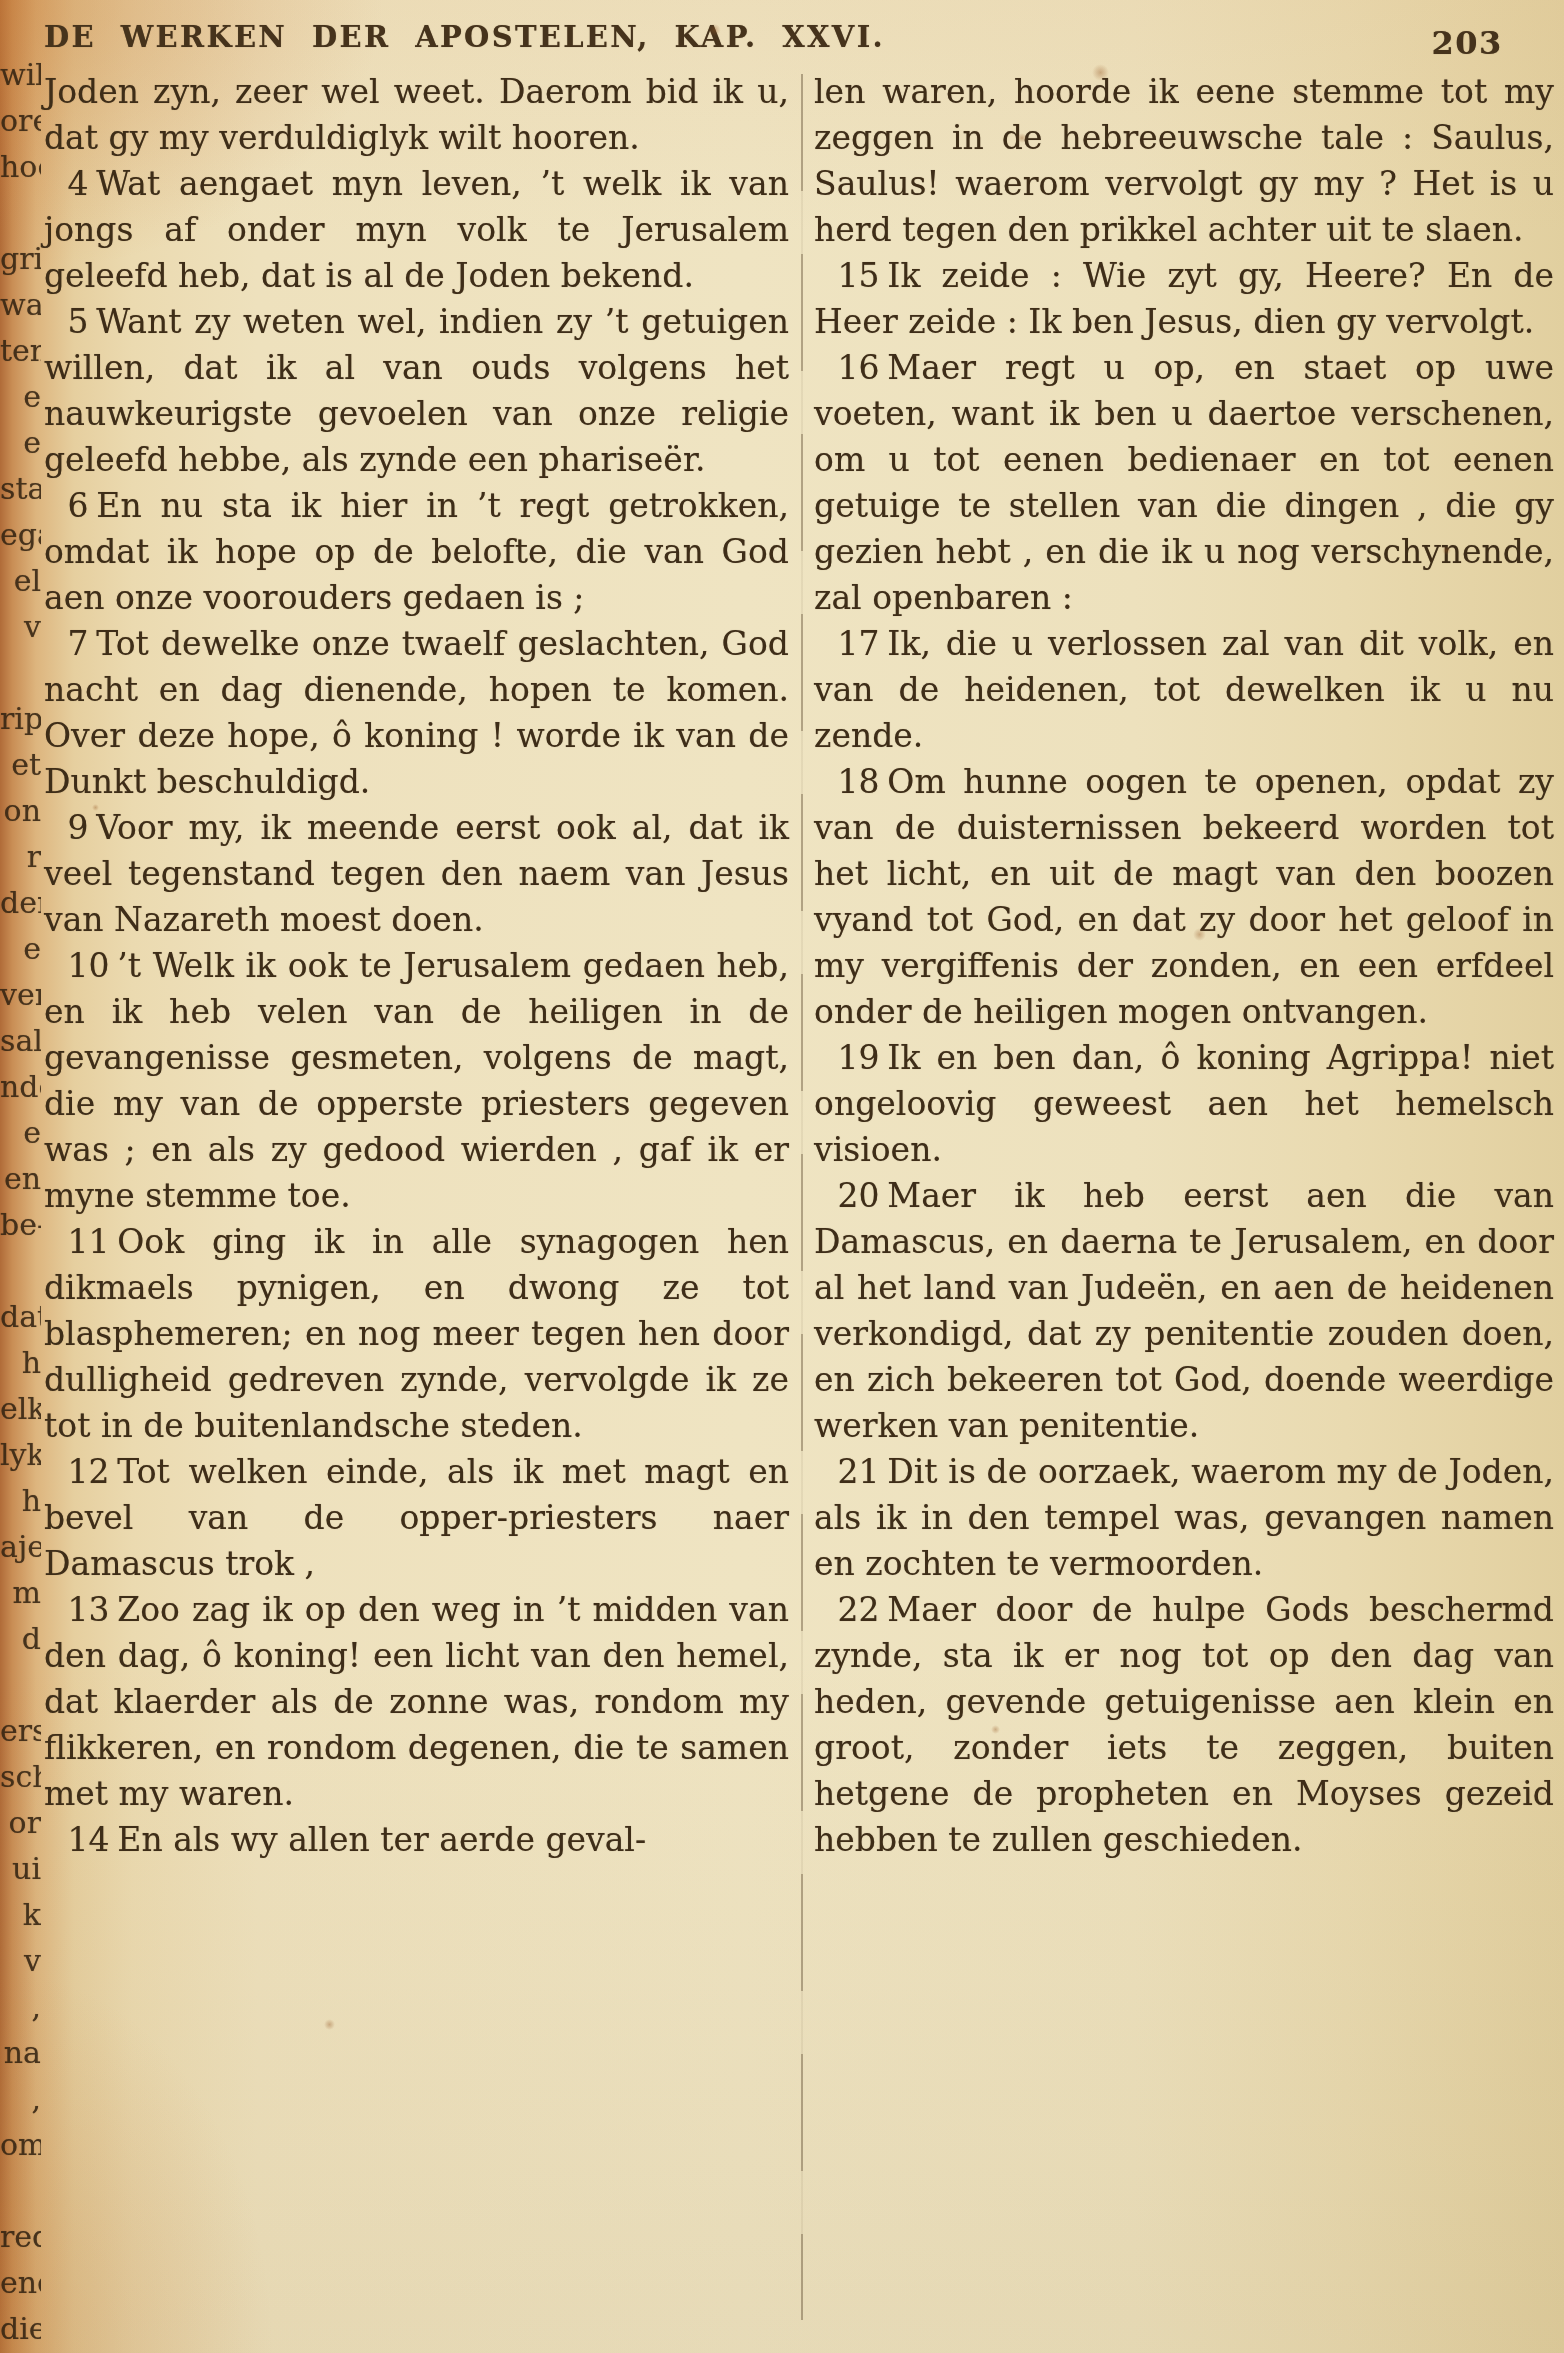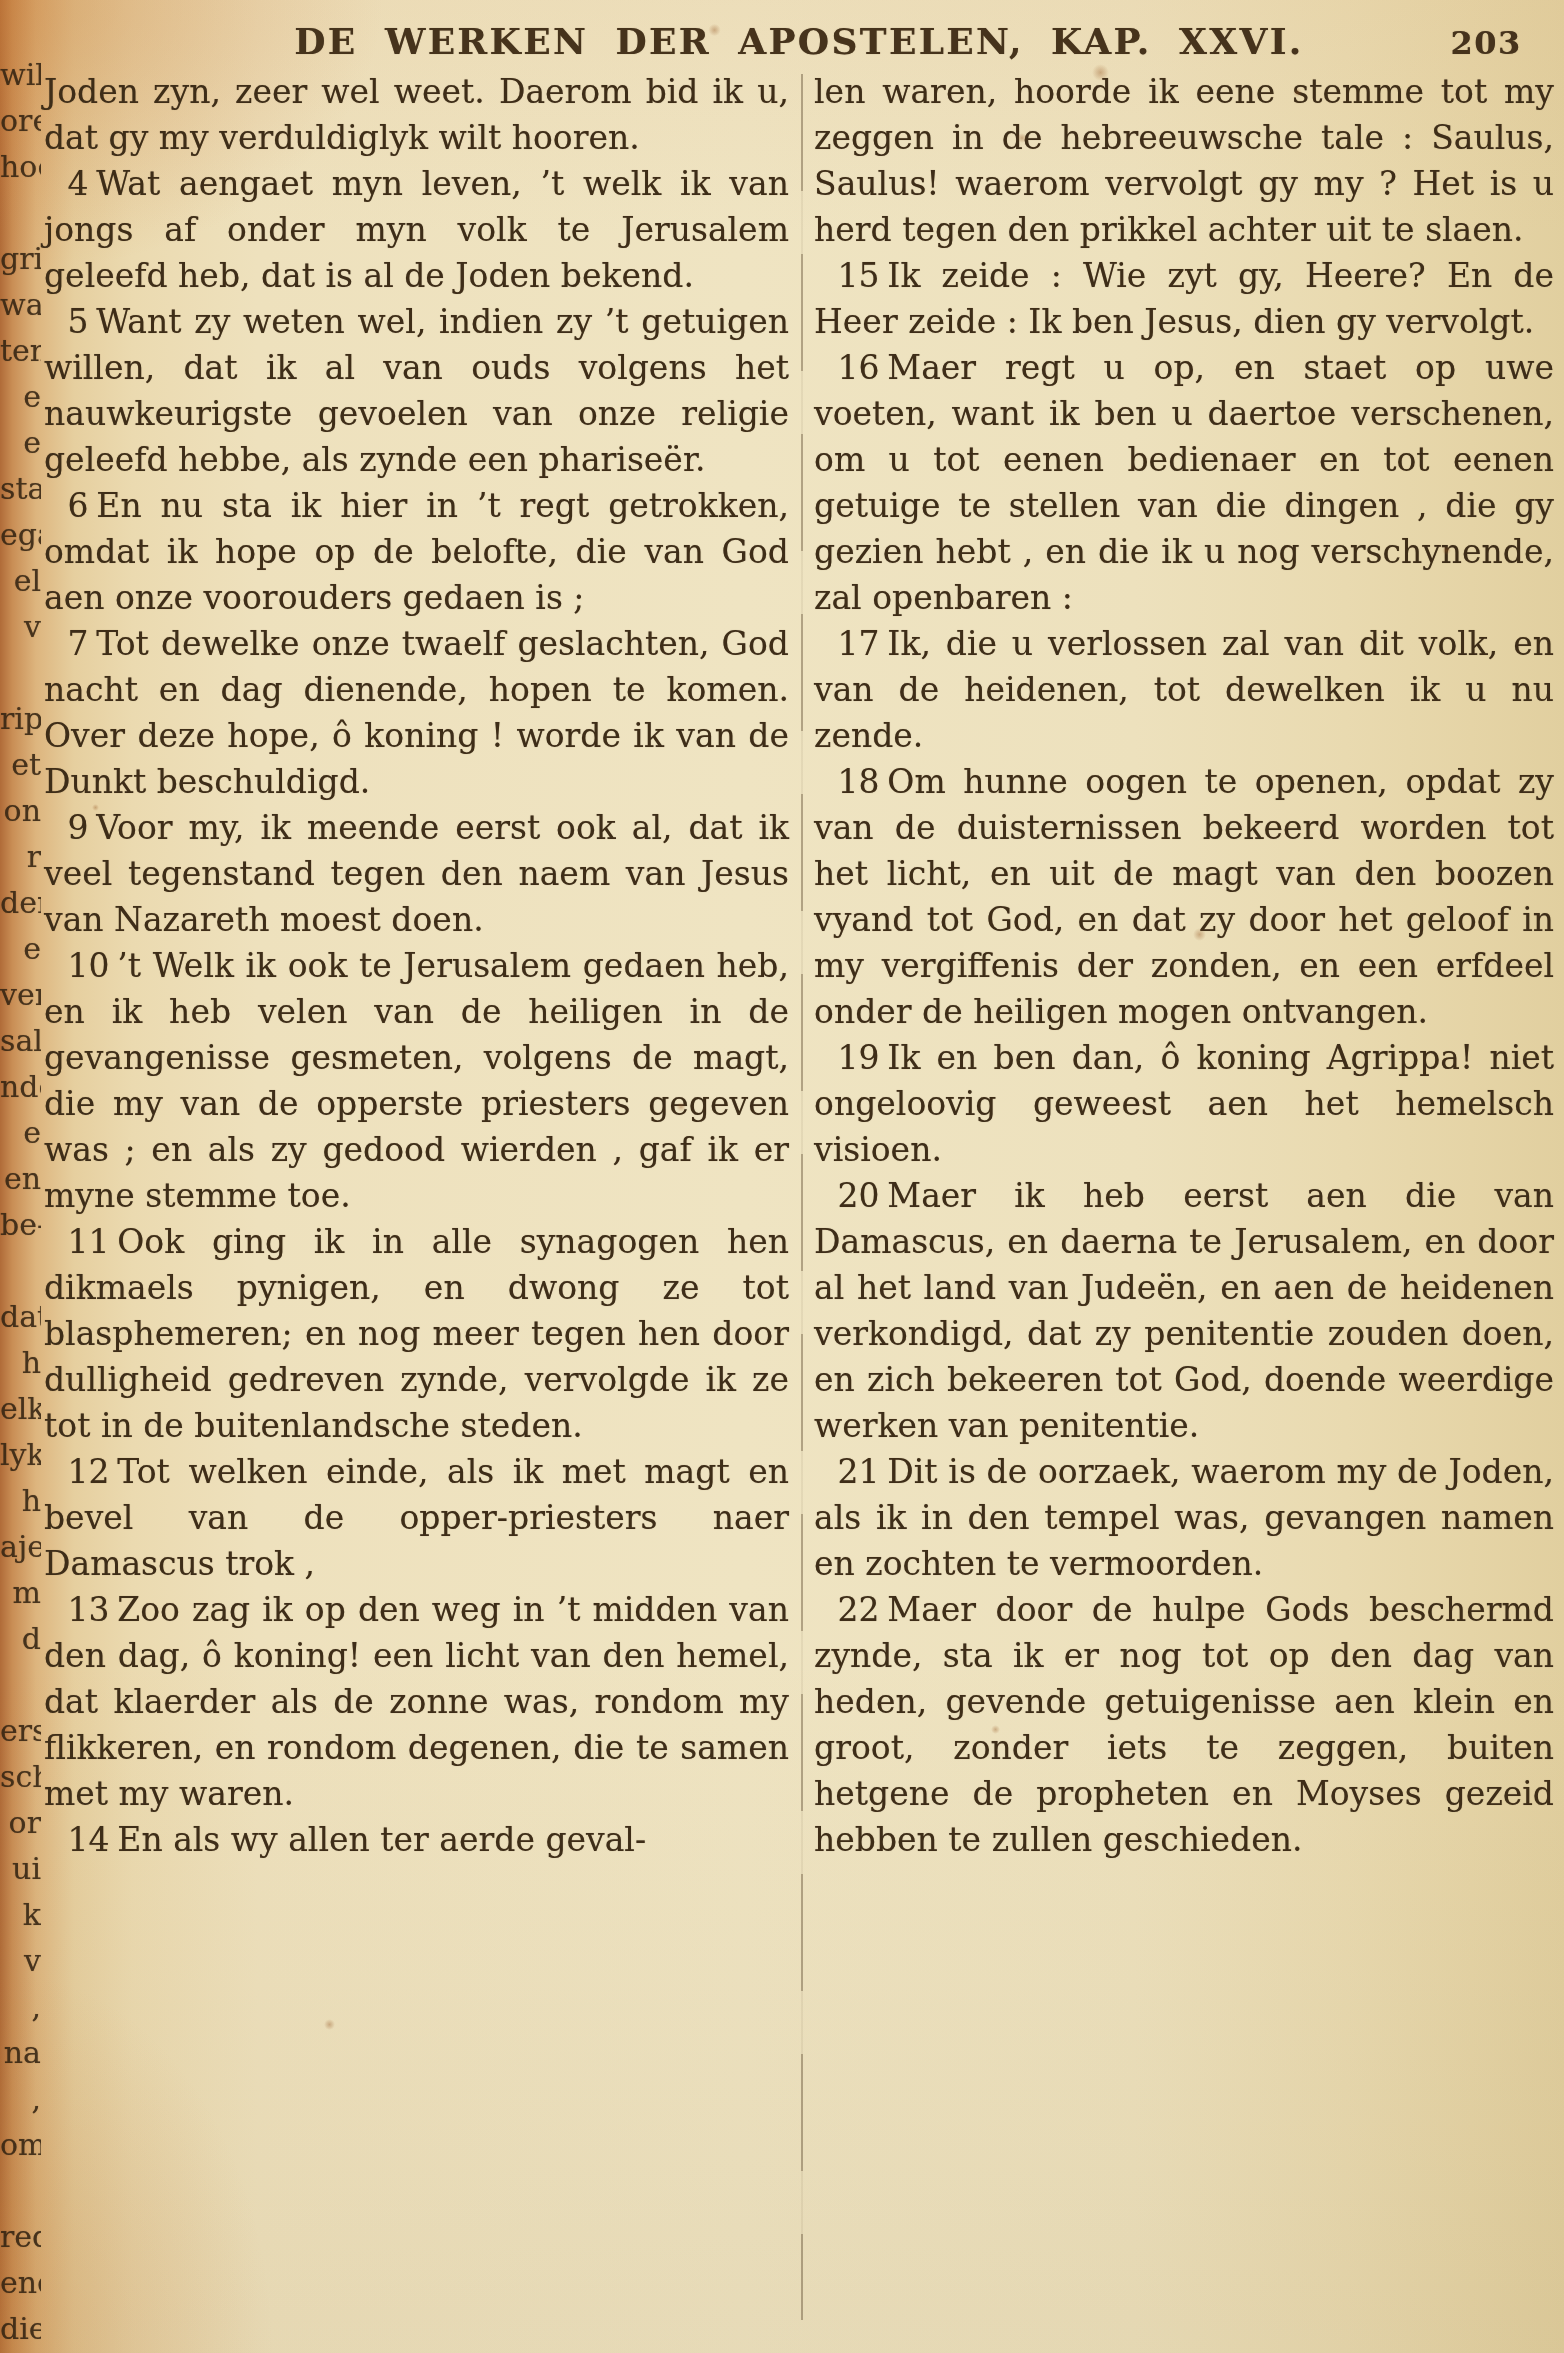--- a/index.html
+++ b/index.html
@@ -27,26 +27,26 @@
     position:absolute;left:0;top:52px;width:41px;height:2293px;
     overflow:hidden;
     font-size:30px;line-height:46px;
     color:rgba(52,36,18,0.78);
     text-align:right;
     white-space:pre-line;
     text-shadow:0 0 0.8px rgba(52,36,18,0.5);
   }
   .hdr-title{
     position:absolute;top:20.3px;left:44px;width:1510px;
-    text-align:center;
-    font-size:36px;font-weight:bold;letter-spacing:2.3px;word-spacing:12.5px;
+    text-align:left;
+    font-size:29px;font-weight:bold;letter-spacing:2.3px;word-spacing:12.5px;
     color:#46331c;text-shadow:0 0 0.8px rgba(70,51,28,0.55);
   }
   .hdr-num{
-    position:absolute;top:23.5px;right:43px;
+    position:absolute;top:23.5px;right:62px;
     font-size:32px;font-weight:bold;letter-spacing:1.6px;
     color:#46331c;text-shadow:0 0 0.8px rgba(70,51,28,0.55);
   }
   .columns{
     position:absolute;left:44px;top:69px;width:1510px;height:2261px;
     display:flex;
   }
   .col{
     font-size:33px;line-height:46px;
     color:#3e2d18;

